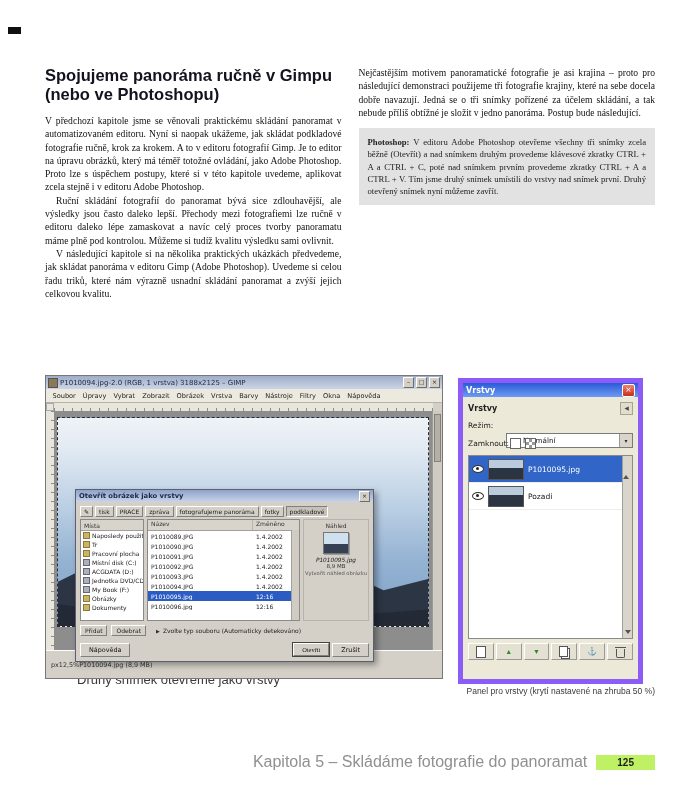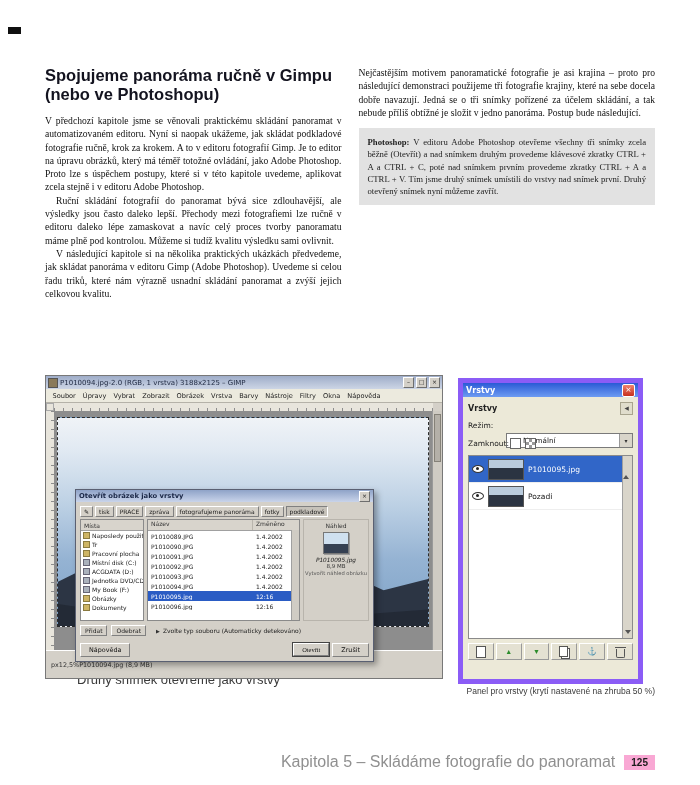--- a/index.html
+++ b/index.html
@@ -157,21 +157,21 @@
             margin-right:2px;}
   .icon-trash{width:7px;height:8px;border:1px solid #555;border-top:none;border-radius:0 0 2px 2px;position:relative;margin-top:3px;}
   .icon-trash::before{content:"";position:absolute;top:-2px;left:-2px;right:-2px;height:1.5px;background:#555;}
   .icon-anchor{font-size:8px;color:#333;}
 
   
   .caption-left{position:absolute;left:45px;top:672px;font-size:13px;color:#3a3a3a;padding-left:32px;}
   .caption-right{position:absolute;right:45px;top:686px;font-size:8.5px;color:#3a3a3a;text-align:right;}
   .footer{position:absolute;right:45px;top:753px;display:flex;align-items:center;gap:9px;}
   .footer-chapter{font-size:16px;color:#909090;}
-  .footer-page{background:#f9a8d4;color:#1c1c1c;font-weight:bold;font-size:10px;padding:2px 7px;text-align:right;}
+  .footer-page{background:#bef264;color:#1c1c1c;font-weight:bold;font-size:10px;padding:2px 21px;text-align:right;}
 </style>
 </head>
 <body>
 
 <div class="print-mark"></div>
 
 <div class="columns">
   <div class="col bodytext">
     <h1 class="head-left">Spojujeme panoráma ručně v Gimpu (nebo ve Photoshopu)</h1>
     <p>V předchozí kapitole jsme se věnovali praktickému skládání panoramat v automatizovaném editoru. Nyní si naopak ukážeme, jak skládat podkladové fotografie ručně, krok za krokem. A to v editoru fotografií Gimp. Je to editor na úpravu obrázků, který má téměř totožné ovládání, jako Adobe Photoshop. Proto lze s úspěchem postupy, které si v této kapitole uvedeme, aplikovat zcela stejně i v editoru Adobe Photoshop.</p>

